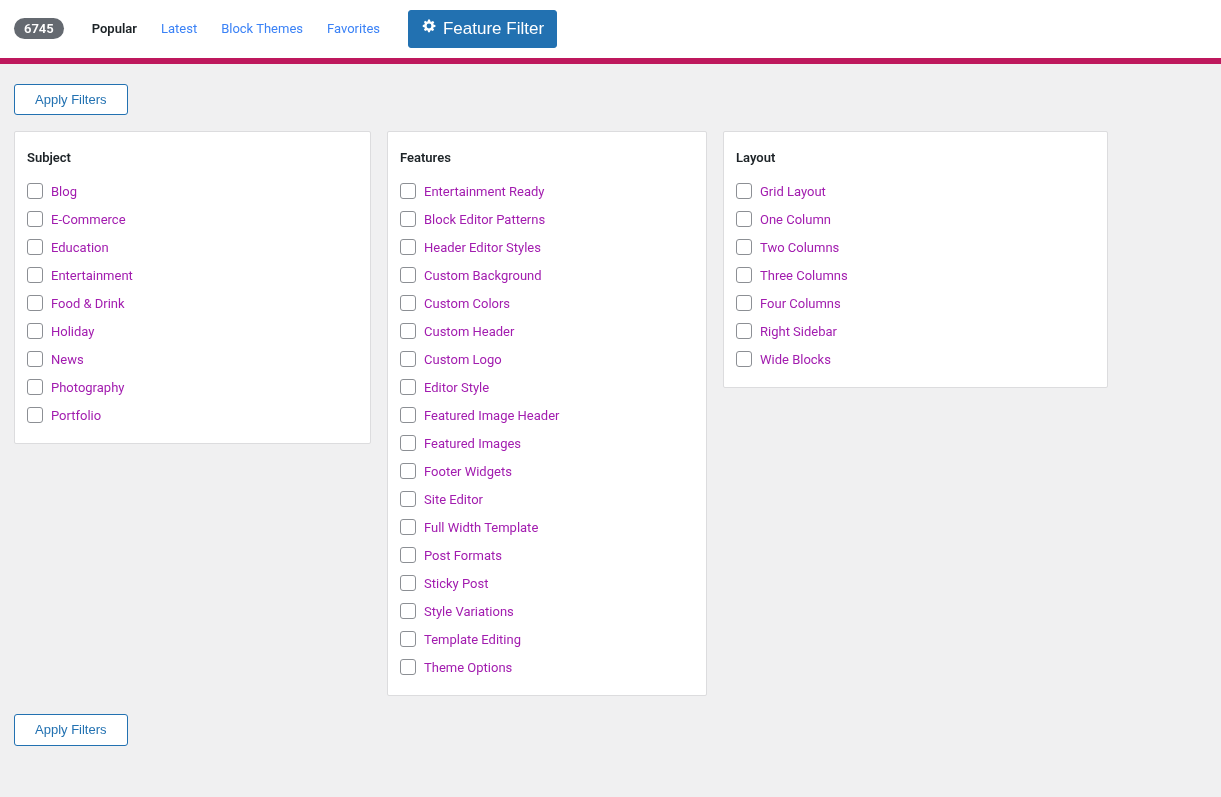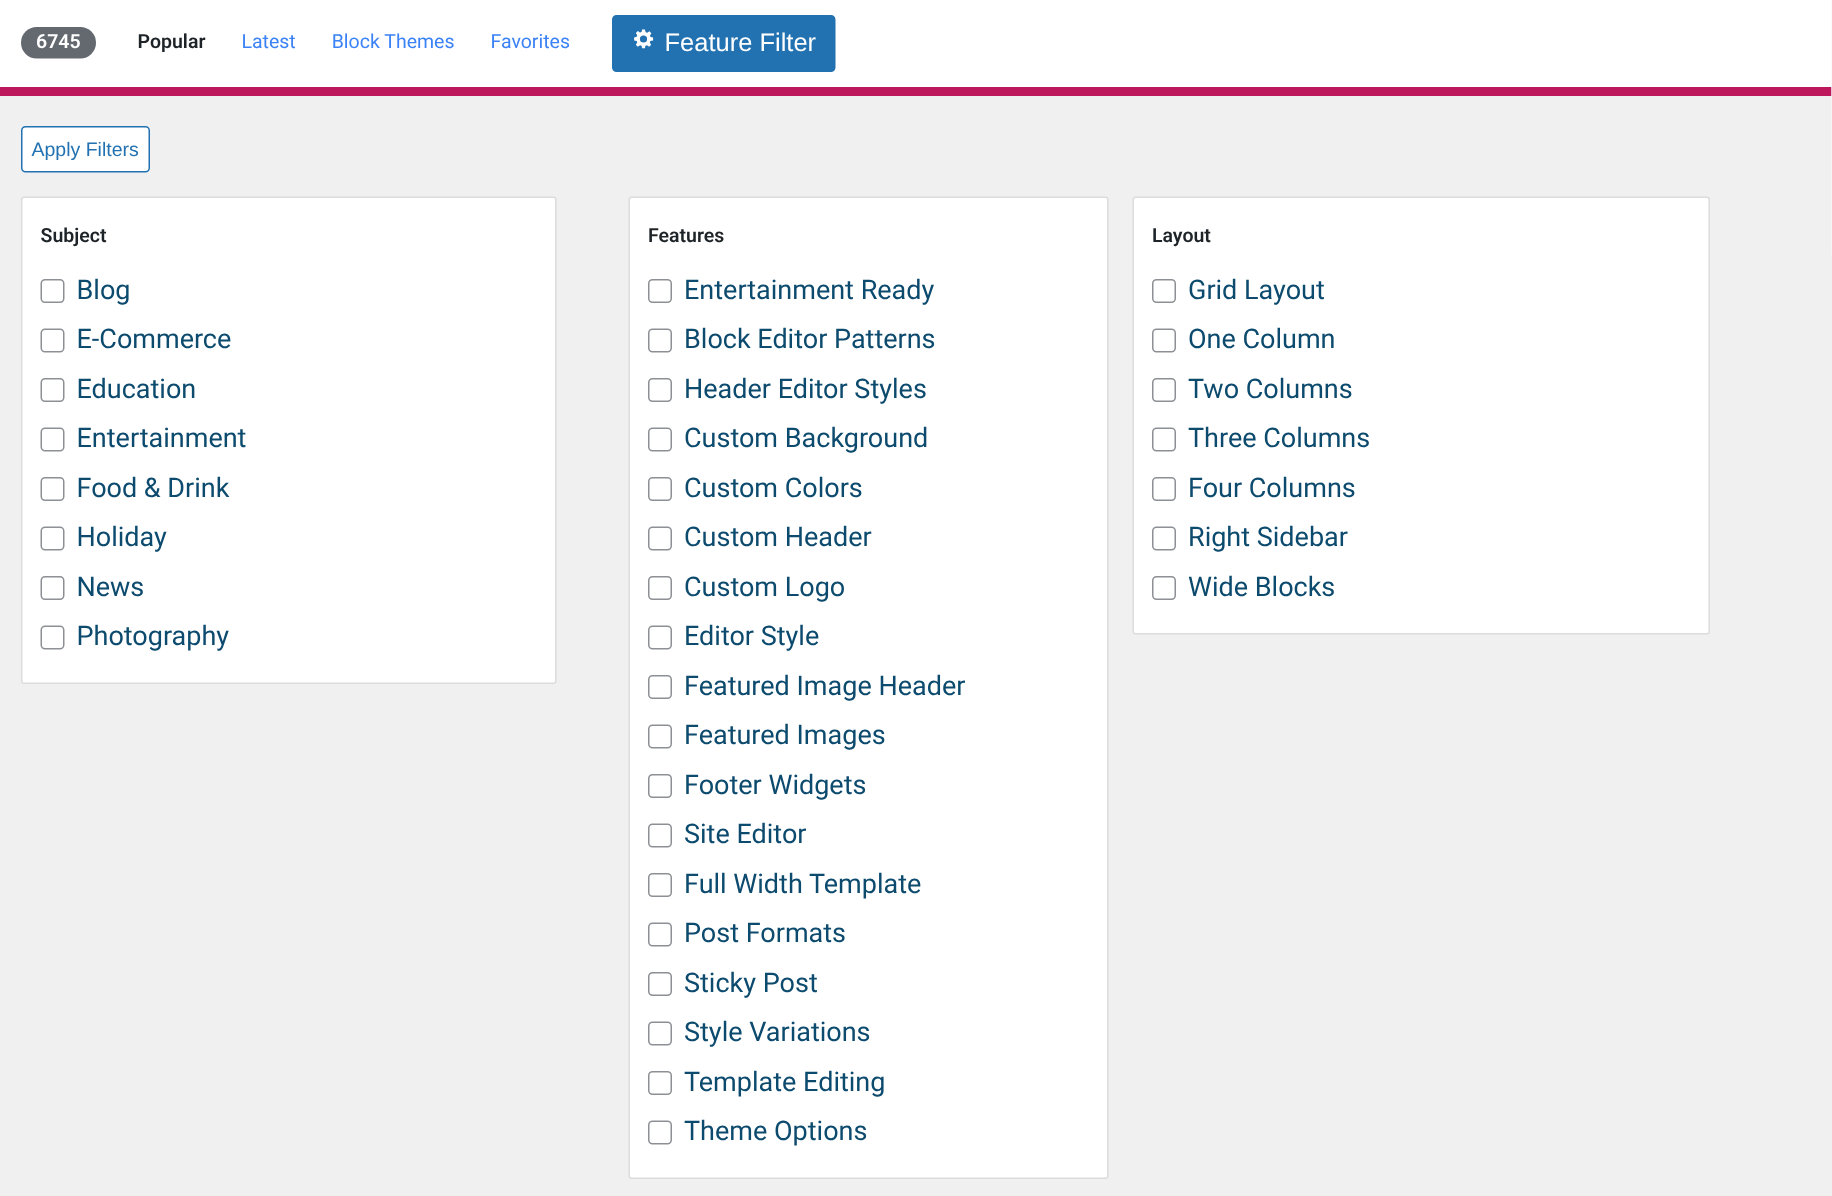--- a/index.html
+++ b/index.html
@@ -61,38 +61,38 @@
     background: #f0f0f1;
     padding: 20px 14px 40px 14px;
     min-height: calc(797px - 54px);
   }
   .apply-btn {
     background: #fff;
     border: 1px solid #2271b1;
     color: #2271b1;
     border-radius: 3px;
     font-size: 13px;
-    padding: 7px 6px;
+    padding: 7px 20px;
     cursor: pointer;
     line-height: 1.2;
   }
   .columns {
     display: flex;
     gap: 16px;
     margin: 16px 0 18px 0;
     align-items: flex-start;
   }
   .card {
     background: #fff;
     border: 1px solid #dcdcde;
     border-radius: 2px;
     padding: 18px 12px 20px 12px;
   }
   .card-subject { width: 357px; }
-  .card-features { width: 320px; margin-left: 32px; }
+  .card-features { width: 320px; }
   .card-layout   { width: 385px; }
   .card h4 {
     margin: 0 0 18px 0;
     font-size: 13px;
     font-weight: 600;
     color: #1d2327;
   }
   .opt {
     display: flex;
     align-items: center;
@@ -103,22 +103,22 @@
   .opt:last-child { margin-bottom: 0; }
   .cbx {
     width: 16px;
     height: 16px;
     border: 1px solid #8c8f94;
     border-radius: 3px;
     background: #fff;
     flex: 0 0 auto;
   }
   .opt-label {
-    font-size: 18px;
-    color: #0c4a6e;
+    font-size: 13px;
+    color: #a21caf;
   }
 </style>
 </head>
 <body>
 
 <div class="tab-bar">
   <span class="count-badge">6745</span>
   <span class="tab-link active">Popular</span>
   <span class="tab-link">Latest</span>
   <span class="tab-link">Block Themes</span>
@@ -166,20 +166,24 @@
           <span class="opt-label">Holiday</span>
         </div>
       <div class="opt">
           <div class="cbx"></div>
           <span class="opt-label">News</span>
         </div>
       <div class="opt">
           <div class="cbx"></div>
           <span class="opt-label">Photography</span>
         </div>
+      <div class="opt">
+          <div class="cbx"></div>
+          <span class="opt-label">Portfolio</span>
+        </div>
     </div>
 
     <div class="card card-features">
       <h4>Features</h4>
       <div class="opt">
           <div class="cbx"></div>
           <span class="opt-label">Entertainment Ready</span>
         </div>
       <div class="opt">
           <div class="cbx"></div>

